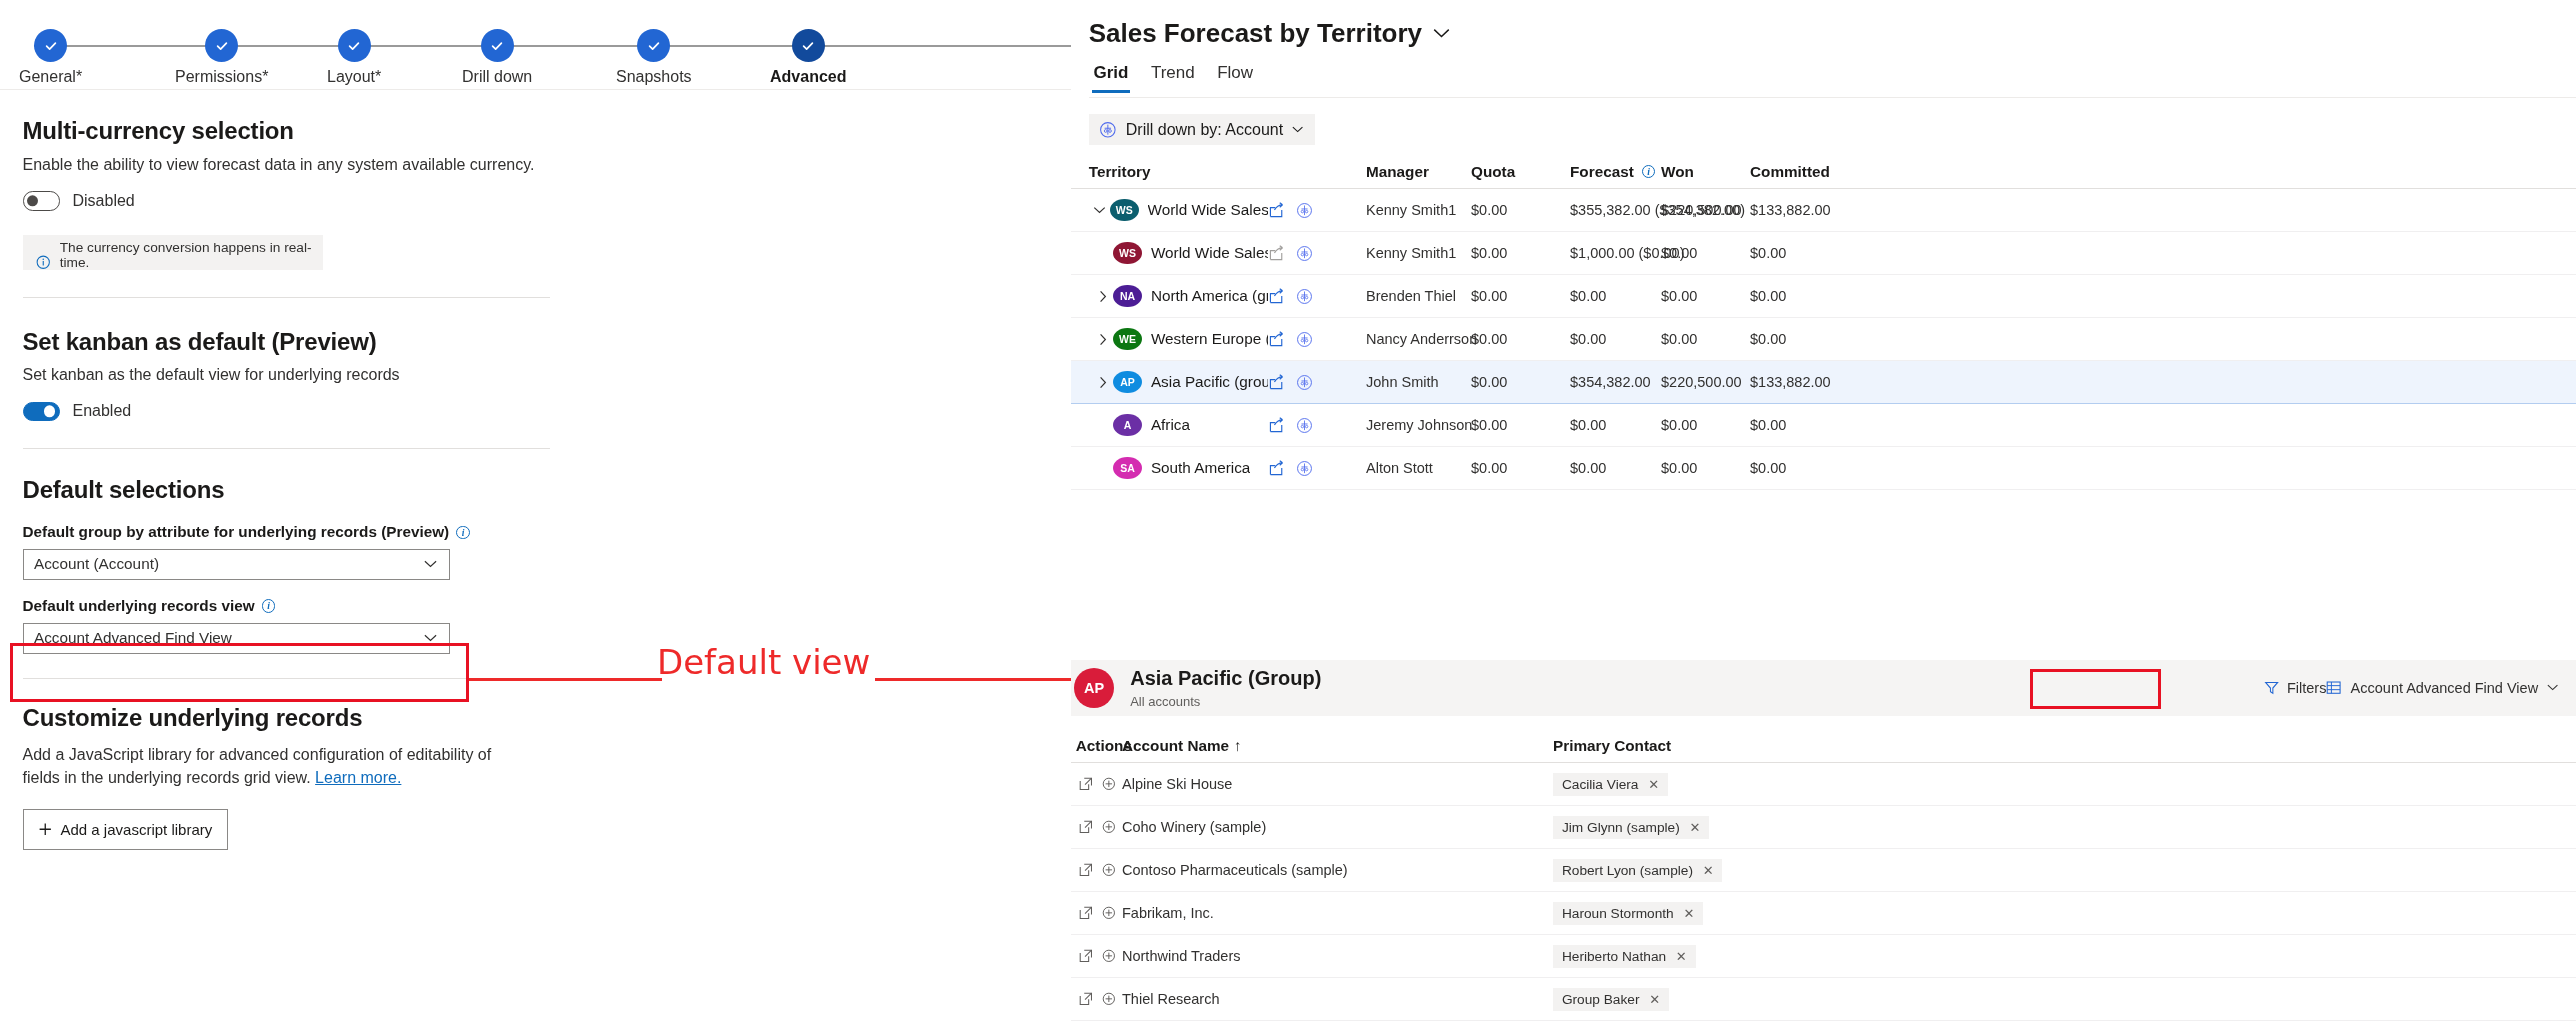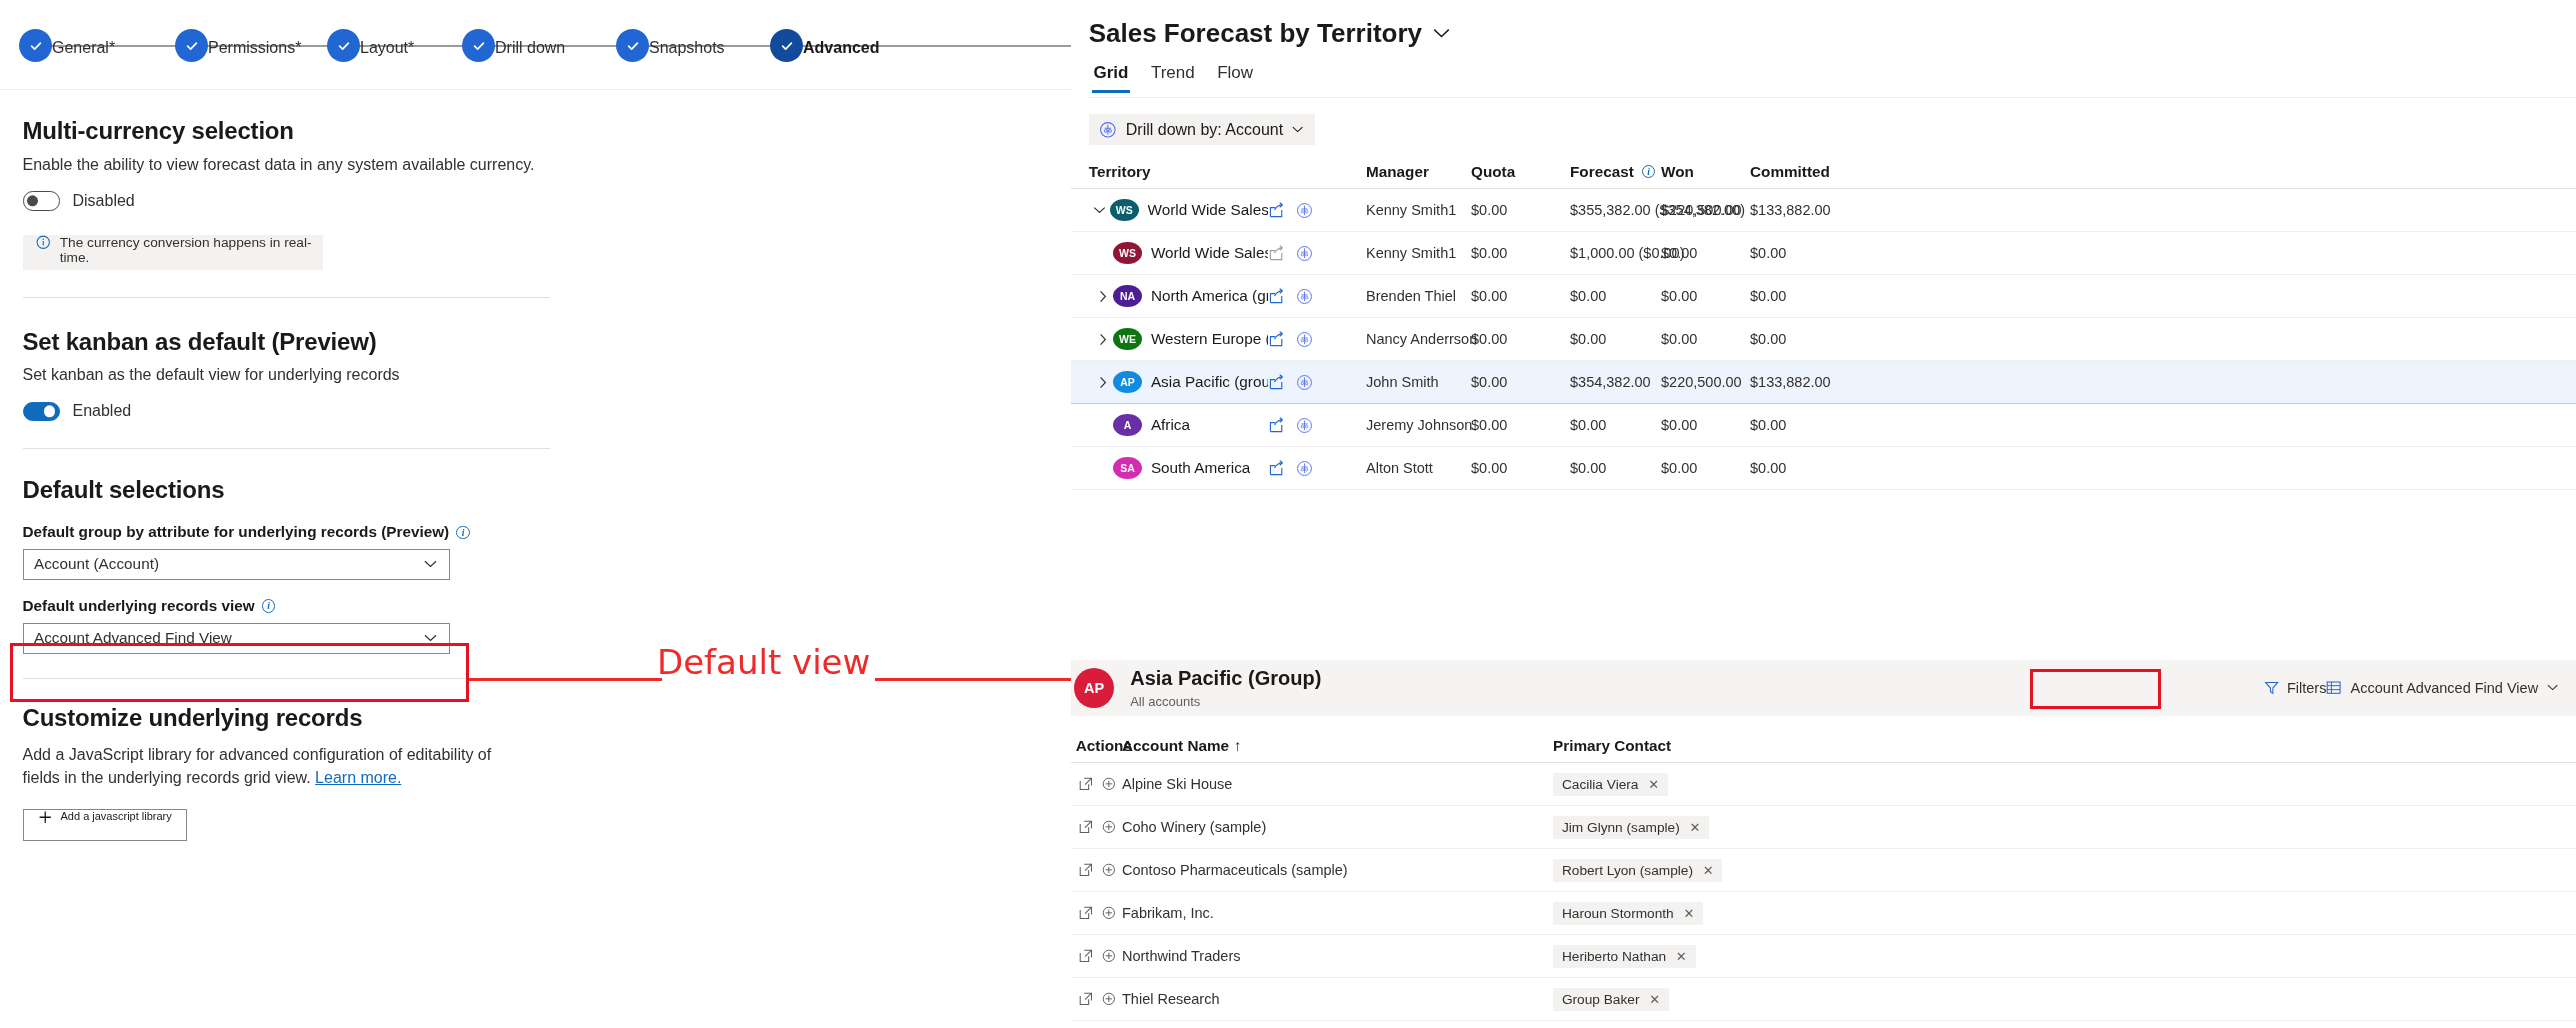--- a/index.html
+++ b/index.html
@@ -24,21 +24,21 @@
     position: relative;
     height: 90px;
     border-bottom: 0.8px solid #edebe9;
   }
   .step-track {
     position: absolute; top: 45px; left: 34px; right: 0;
     height: 2.4px; background: #9a9a9a;
   }
   .step {
     position: absolute; top: 29px;
-    display: flex; flex-direction: row; align-items: center;
+    display: flex; flex-direction: column; align-items: center;
   }
   .step-circle {
     width: 33px; height: 33px; border-radius: 50%;
     background: #2266d3;
     display: flex; align-items: center; justify-content: center;
     position: relative; z-index: 2;
   }
   .step.current .step-circle { background: #124a9c; }
   .step-circle svg { width: 16px; height: 16px; }
   .step-label {
@@ -67,21 +67,21 @@
     position: absolute; top: 50%; transform: translateY(-50%);
     left: 3.2px; width: 11.3px; height: 11.3px; border-radius: 50%;
     background: #4c4a48;
   }
   .toggle.on { background: #0f6cbd; border-color: #0f6cbd; }
   .toggle.on .knob { left: auto; right: 3.2px; background: #fff; }
   .toggle-label { margin-left: 13px; font-size: 16px; color: #323130; }
 
   .infobar {
     margin-top: 24px; width: 300px; height: 35px;
-    background: #f3f2f1; display: flex; align-items: flex-start;
+    background: #f3f2f1; display: flex; align-items: flex-end;
     padding-left: 13px;
   }
   .infobar .icn { flex: none; margin-right: 9.7px; display:flex; }
   .infobar .txt { font-size: 13.7px; color: #323130; }
 
   .divider {
     height: 0.8px; background: #e1dfdd;
     margin-top: 27px; width: 527px;
   }
   .divider.w2 { width: 527px; }
@@ -93,24 +93,24 @@
   .combobox {
     margin-top: 7.2px; width: 427px; height: 31px;
     border: 0.8px solid #8a8886; background: #fff;
     display: flex; align-items: center; justify-content: space-between;
     padding: 0 11.3px 0 10.5px;
   }
   .combobox .val { font-size: 15.3px; color: #323130; text-align: center; }
   .link { color: #0f6cbd; text-decoration: underline; }
 
   .btn-add {
-    margin-top: 20px; height: 32px; padding: 0 14.5px;
+    margin-top: 20px; height: 41px; padding: 0 14.5px;
     border: 0.8px solid #8a8886; background: #fff;
-    display: inline-flex; gap: 8px;
-    font-size: 11px; color: #1b1a19; cursor: pointer;
+    display: inline-flex; align-items: center; gap: 8px;
+    font-size: 15px; color: #1b1a19; cursor: pointer;
   }
 
   .info-circle {
     width: 13.7px; height: 13.7px; border-radius: 50%;
     border: 1.1px solid #0f6cbd; color: #0f6cbd;
     font-size: 9.7px; line-height: 11.3px; text-align: center;
     font-family: "Liberation Serif", serif; font-style: italic;
     display: inline-block;
   }
 

